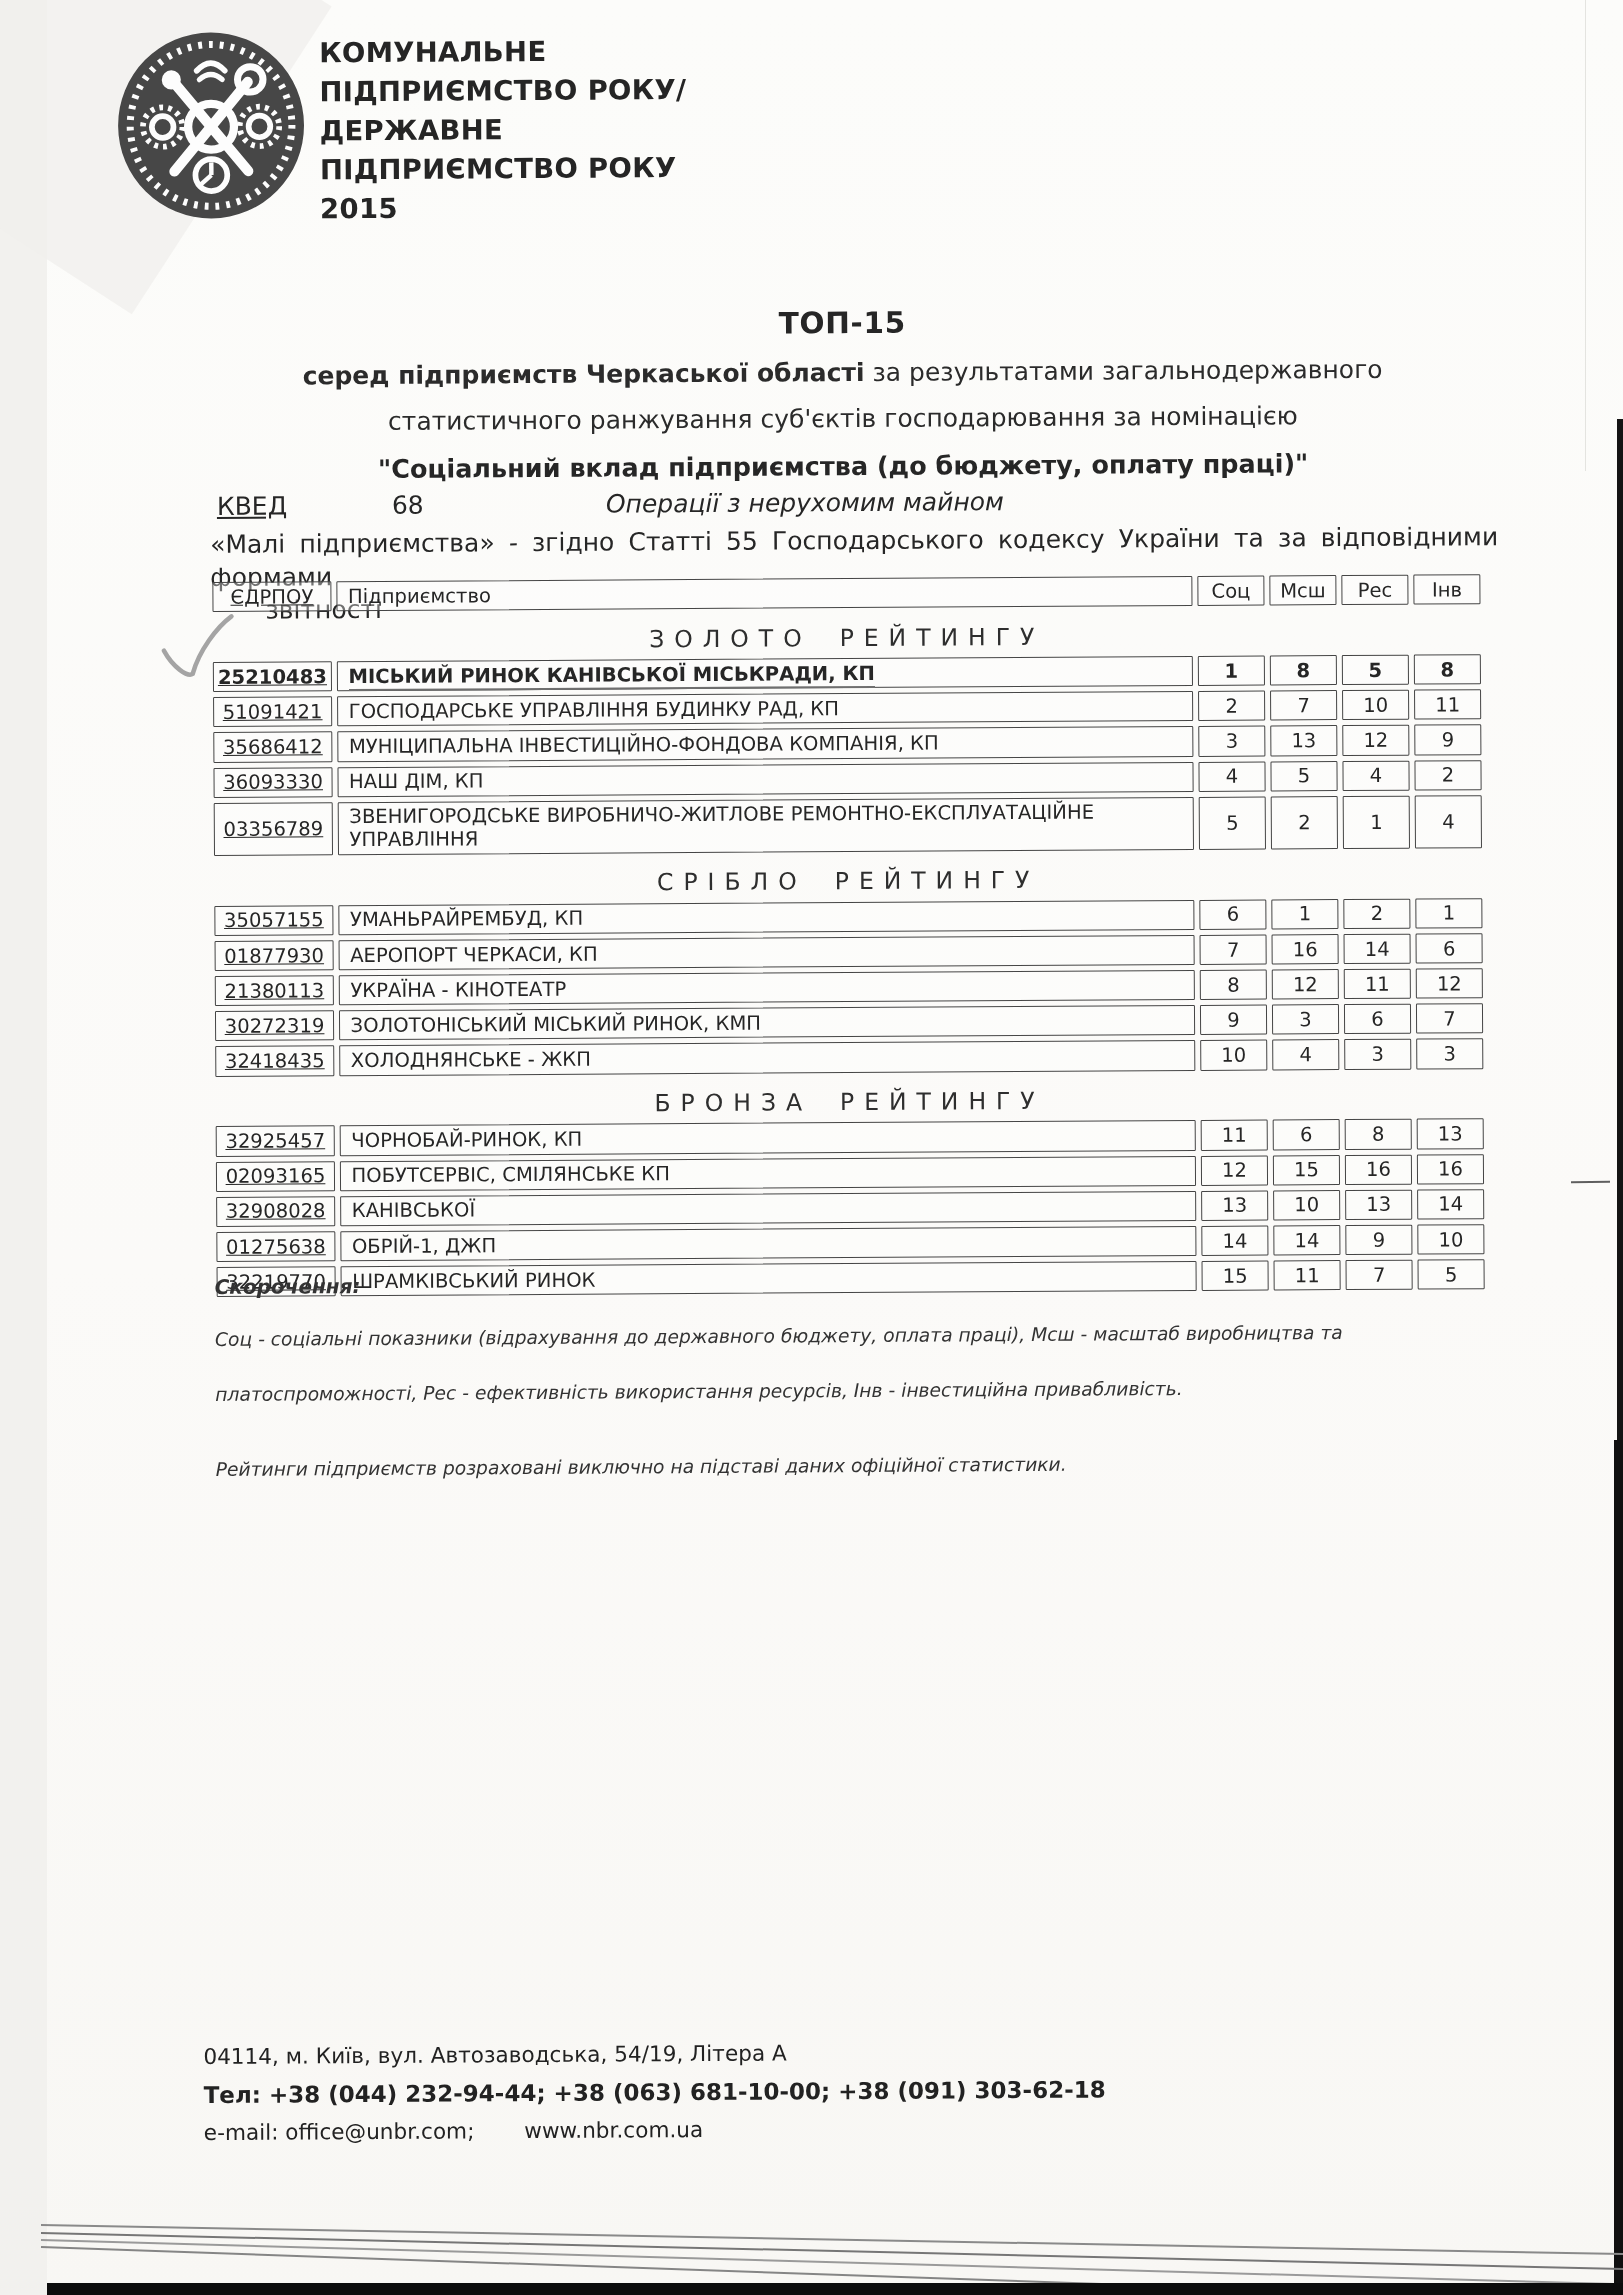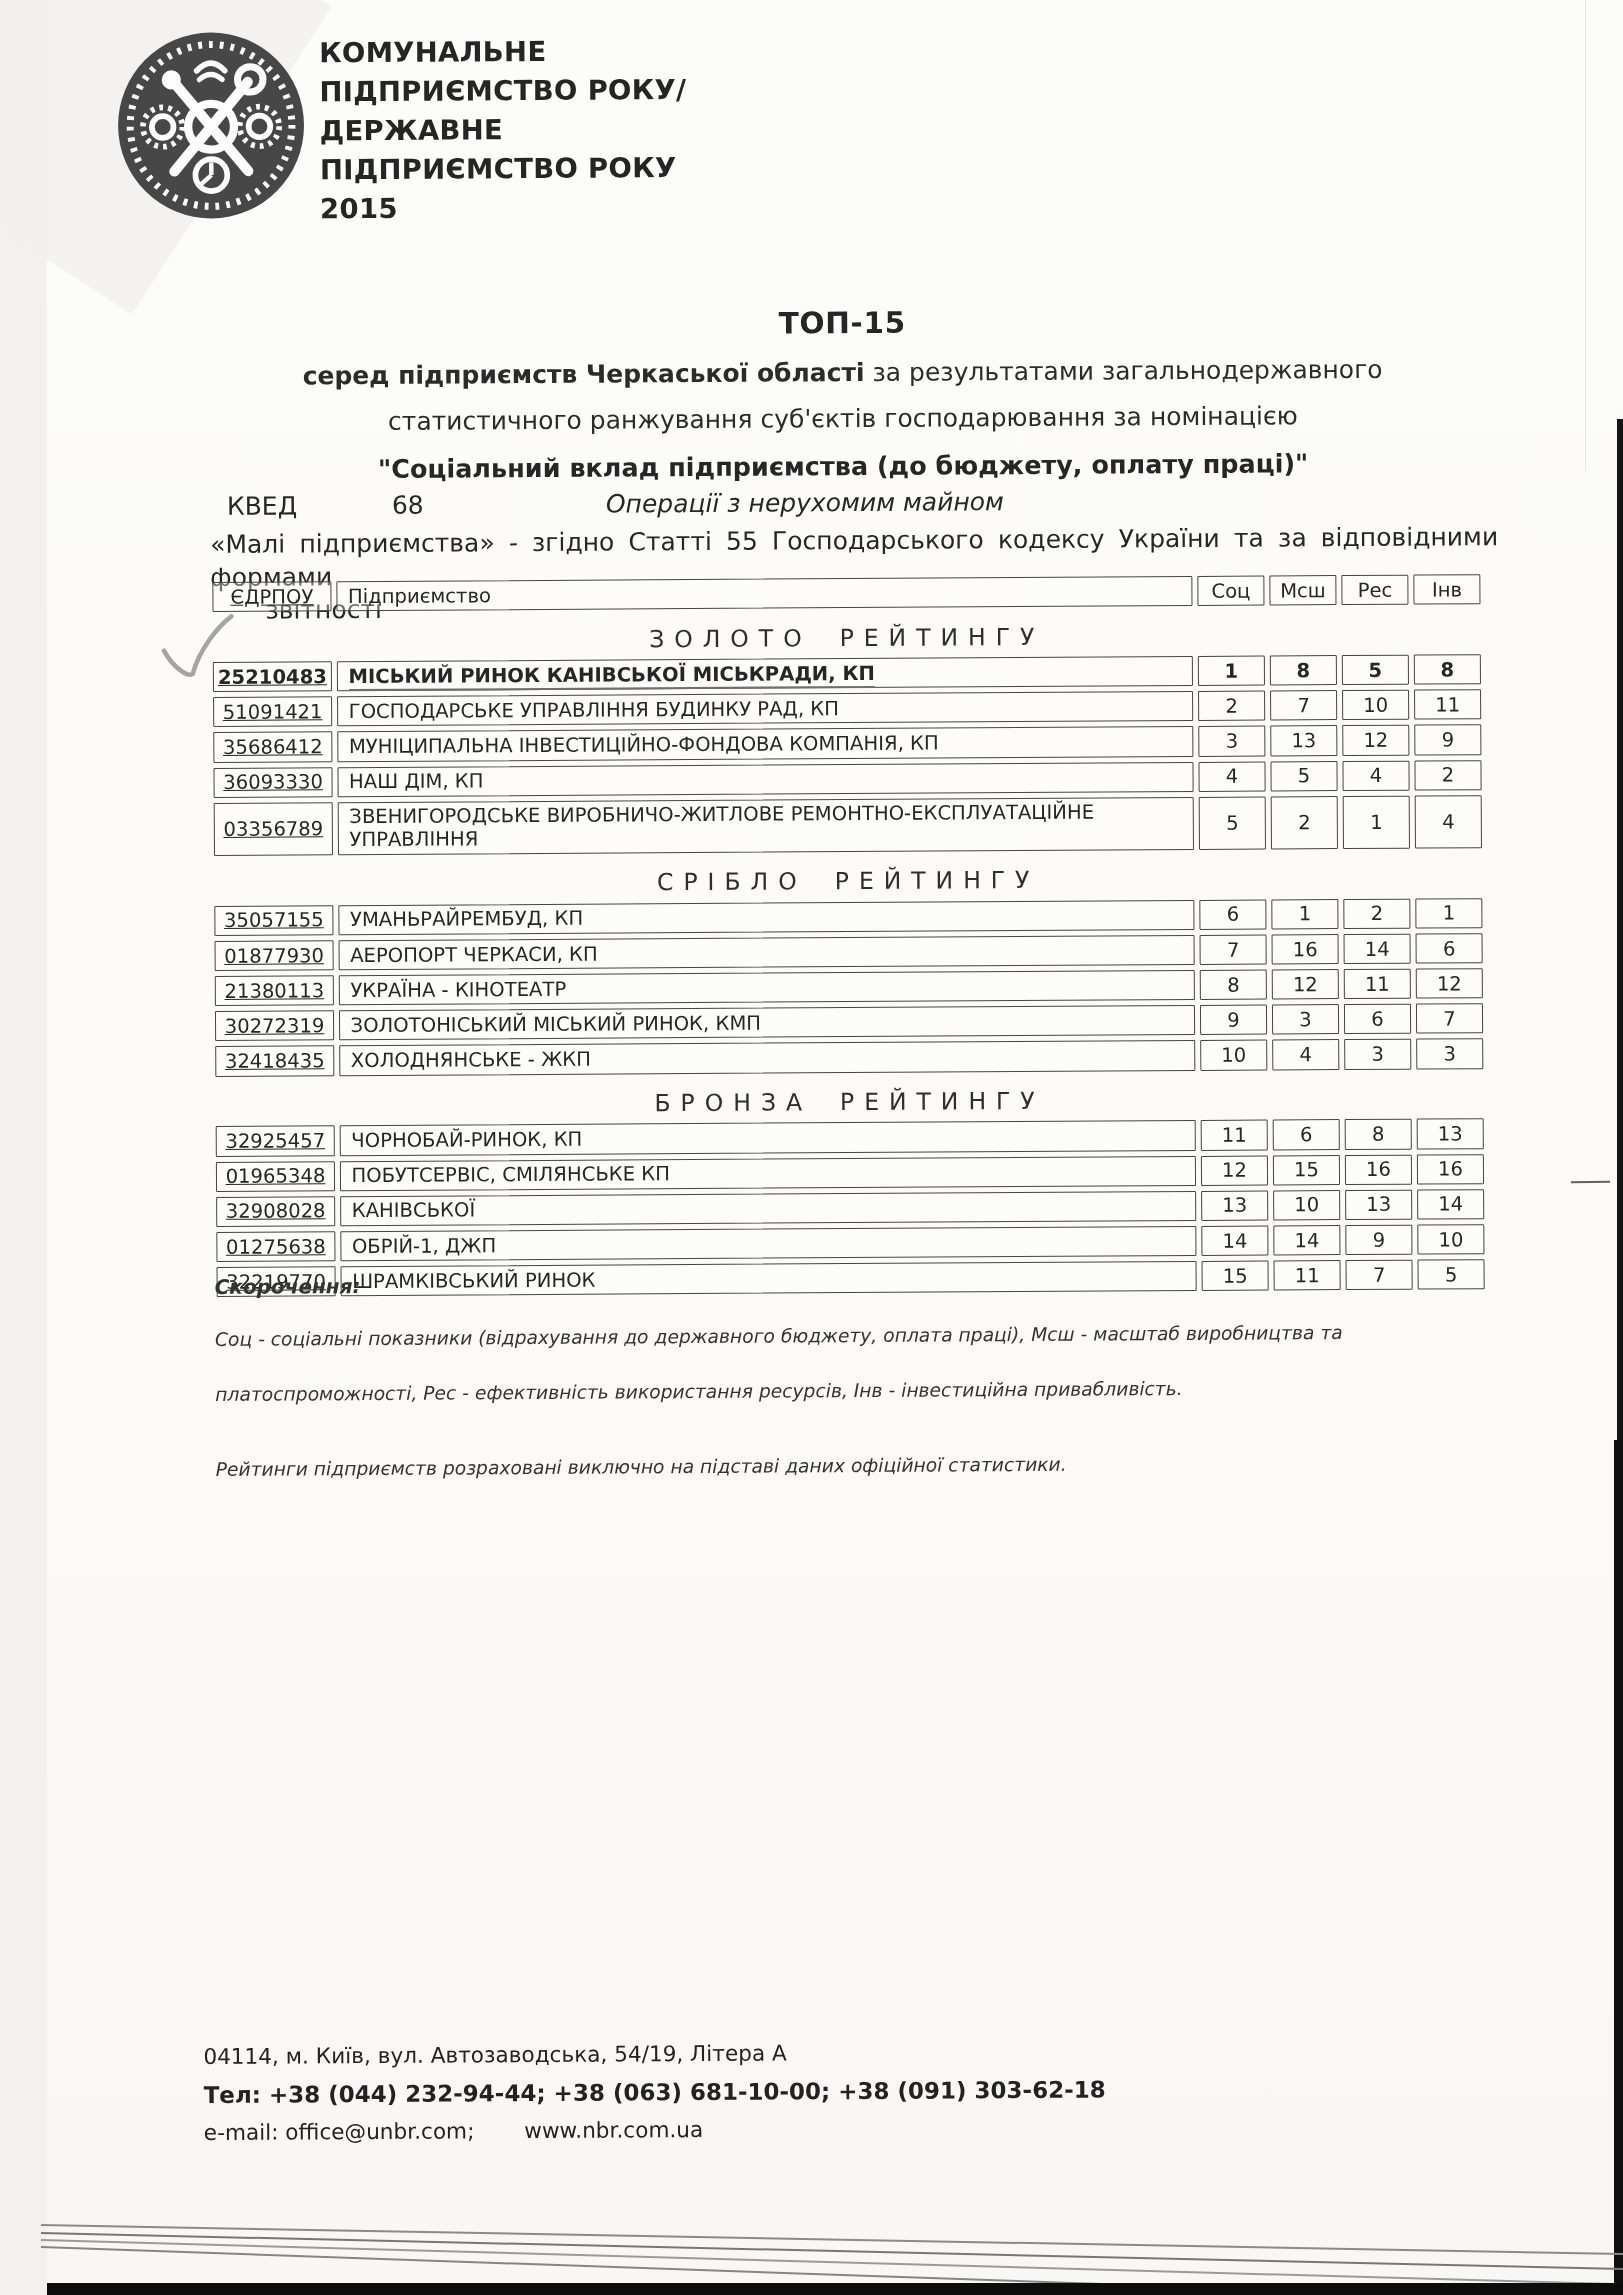--- a/index.html
+++ b/index.html
@@ -25,21 +25,21 @@
 
   
   #titleblock{position:absolute;left:98px;top:306px;width:1401px;text-align:center;}
   .doc-title{font-size:29.5px;font-weight:bold;letter-spacing:0.7px;}
   .subtitle{font-size:25px;margin-top:17.7px;color:#2b2b2b;}
   .subtitle b{font-weight:bold;}
   .nomination{font-size:25.5px;font-weight:bold;margin-top:17.7px;}
 
   
   #kved{position:absolute;left:168px;top:488px;width:1244px;height:33px;font-size:25px;}
-  #kved .kved-label{position:absolute;left:14px;}
+  #kved .kved-label{position:absolute;left:4px;text-decoration:underline;}
   #kved .kved-code{position:absolute;left:179px;}
   #kved .kved-desc{position:absolute;left:393px;font-style:italic;}
 
   
   #smallent{position:absolute;left:165px;top:524px;width:1288px;font-size:25px;line-height:33px;}
   #smallent .l1{text-align:justify;text-align-last:justify;}
   #smallent .l2{padding-left:55px;}
 
   
   #checkmark{position:absolute;left:109px;top:606px;}
@@ -261,21 +261,21 @@
           <tbody>
             <tr>
               <td class="c0">32925457</td>
               <td class="c1"><span class="nm">ЧОРНОБАЙ-РИНОК, КП</span></td>
               <td class="c2 num">11</td>
               <td class="c3 num">6</td>
               <td class="c4 num">8</td>
               <td class="c5 num">13</td>
             </tr>
             <tr>
-              <td class="c0">01965348</td>
+              <td class="c0">02093165</td>
               <td class="c1"><span class="nm">ПОБУТСЕРВІС, СМІЛЯНСЬКЕ КП</span></td>
               <td class="c2 num">12</td>
               <td class="c3 num">15</td>
               <td class="c4 num">16</td>
               <td class="c5 num">16</td>
             </tr>
             <tr>
               <td class="c0">32908028</td>
               <td class="c1"><span class="nm">КАНІВСЬКОЇ</span></td>
               <td class="c2 num">13</td>

